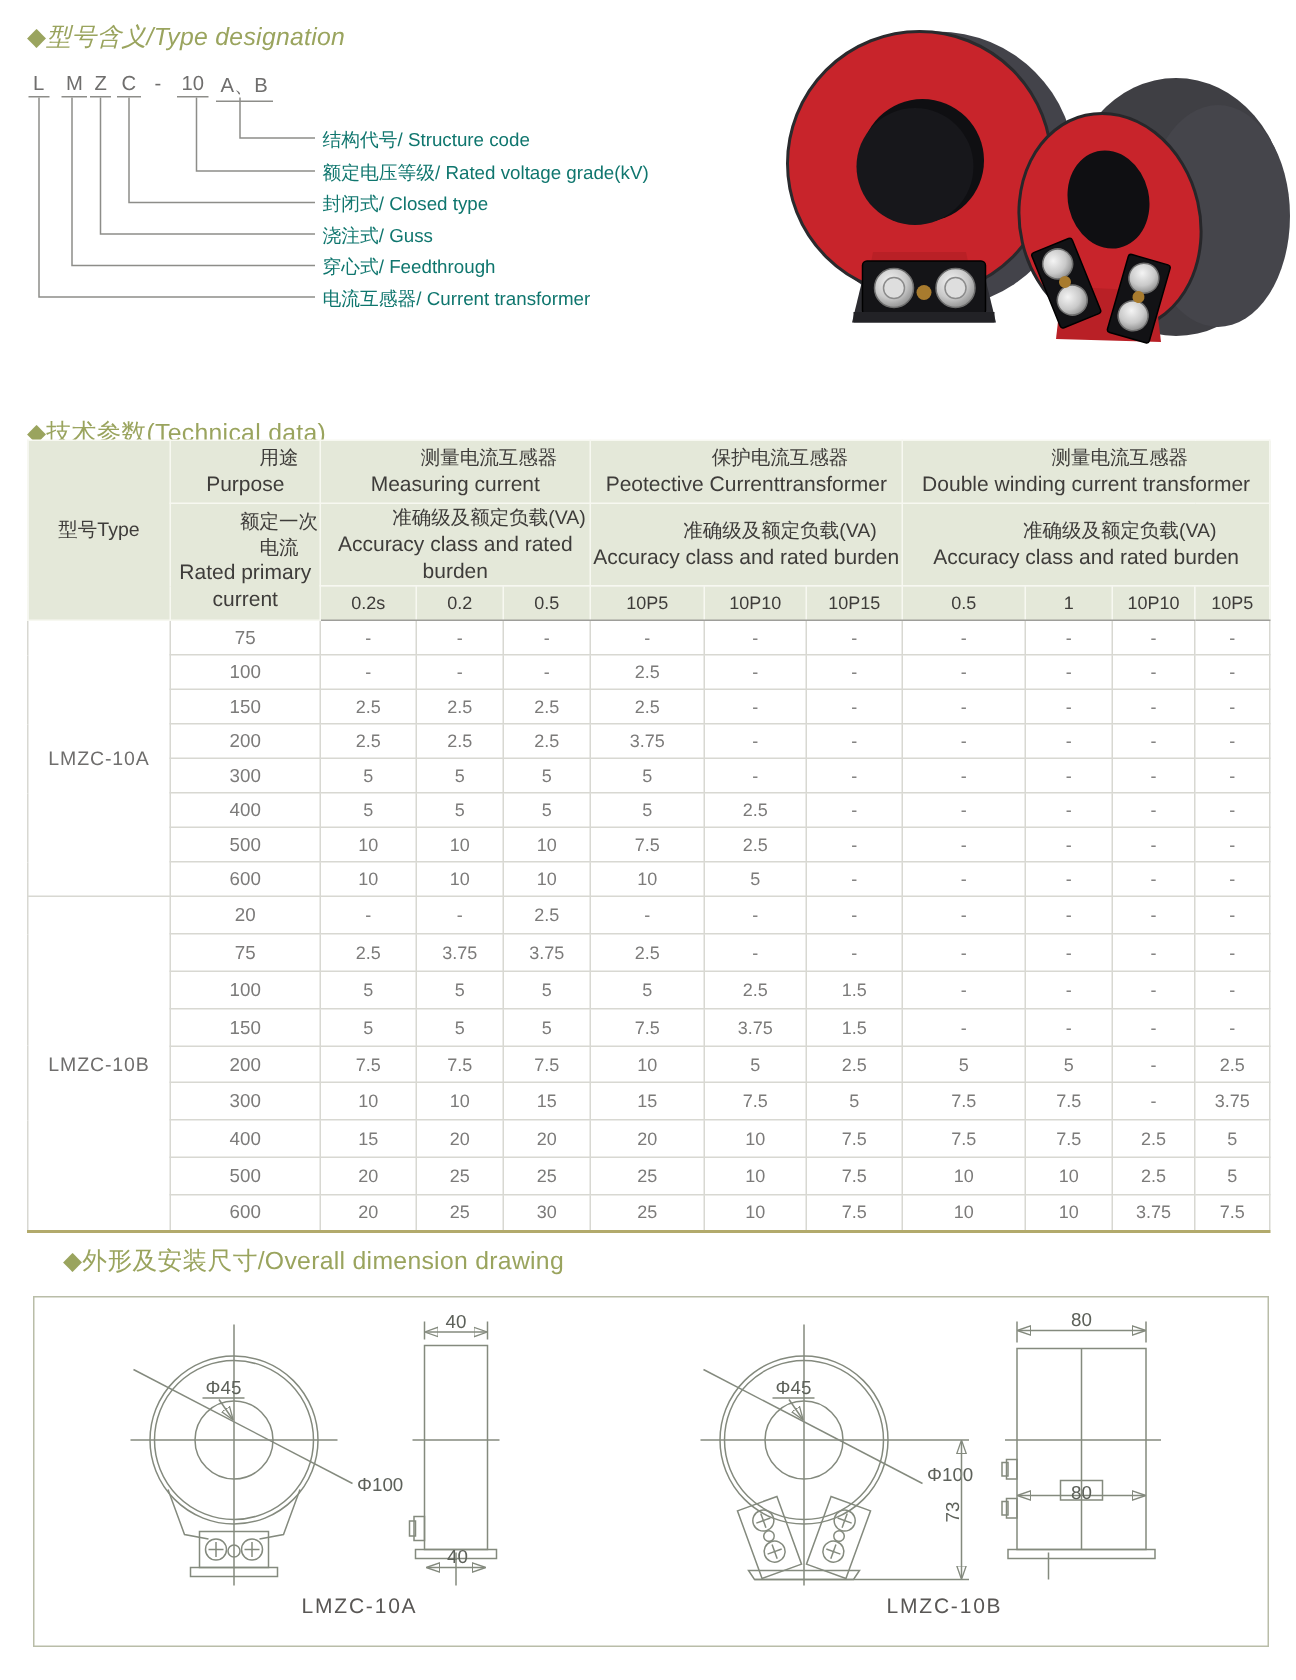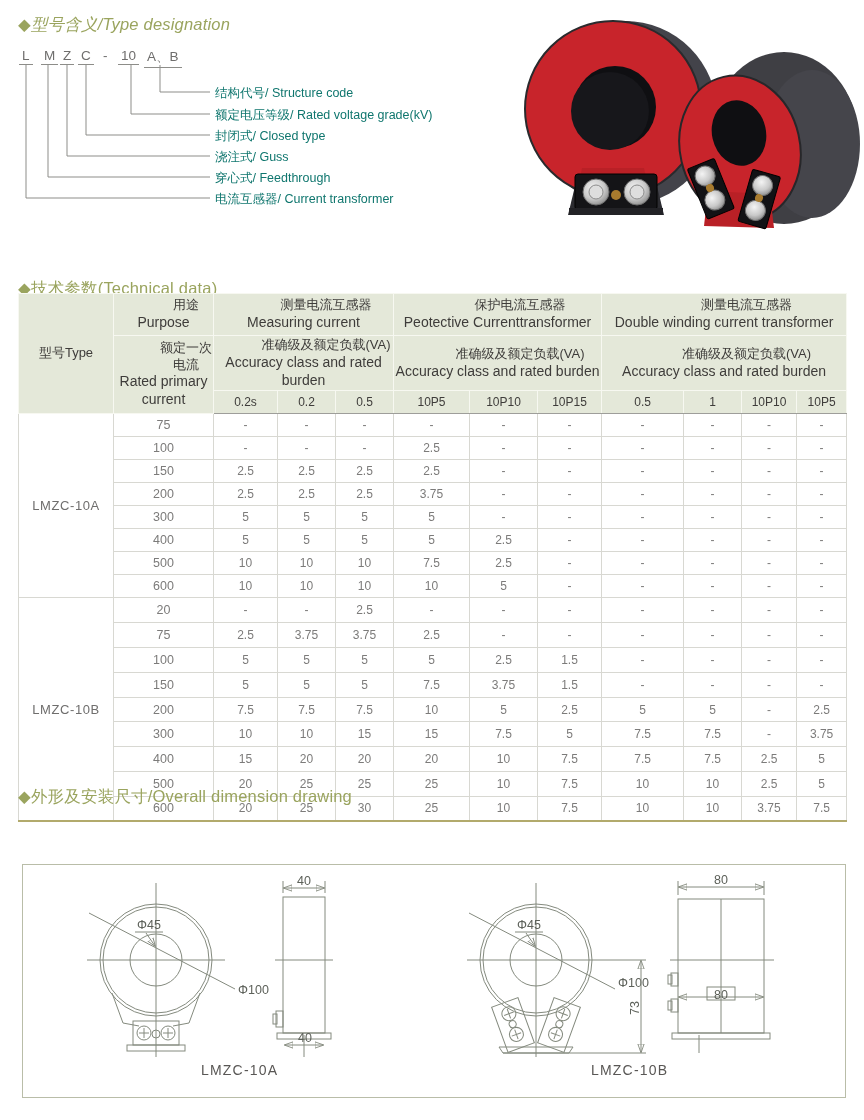--- a/index.html
+++ b/index.html
@@ -429,21 +429,21 @@
         <td>10</td>
         <td>7.5</td>
         <td>10</td>
         <td>10</td>
         <td>3.75</td>
         <td>7.5</td>
       </tr>
     </tbody>
 </table>
 
-<h2 class="section-title" style="top:786px;">◆外形及安装尺寸/Overall dimension drawing</h2>
+<h2 class="section-title" style="top:830px;margin-left:24px;">◆外形及安装尺寸/Overall dimension drawing</h2>
 
 <div class="dim-box">
 
   <div class="drawing drawing-a">
     <svg class="cad" width="350" height="212" viewBox="0 0 350 212">
       <defs>
         <marker id="arA" viewBox="0 0 10 10" refX="9" refY="5" markerWidth="9" markerHeight="9" orient="auto-start-reverse">
           <path d="M0,1.5 L10,5 L0,8.5 z" fill="#848a7e" stroke="none"></path>
         </marker>
       </defs>

